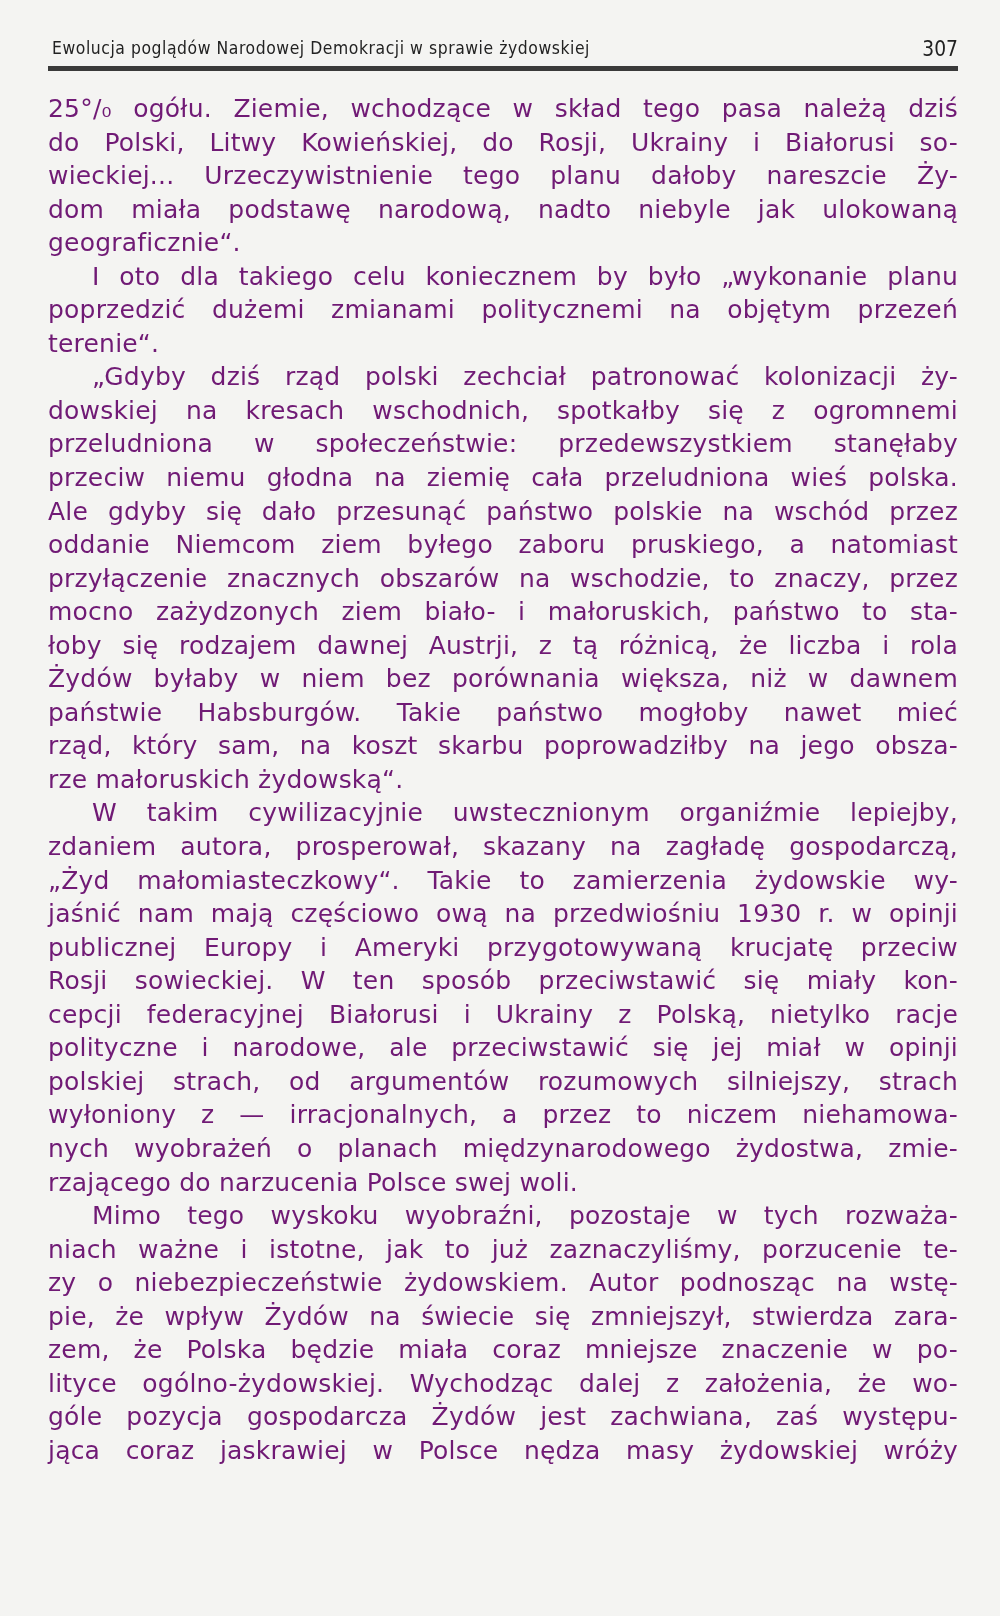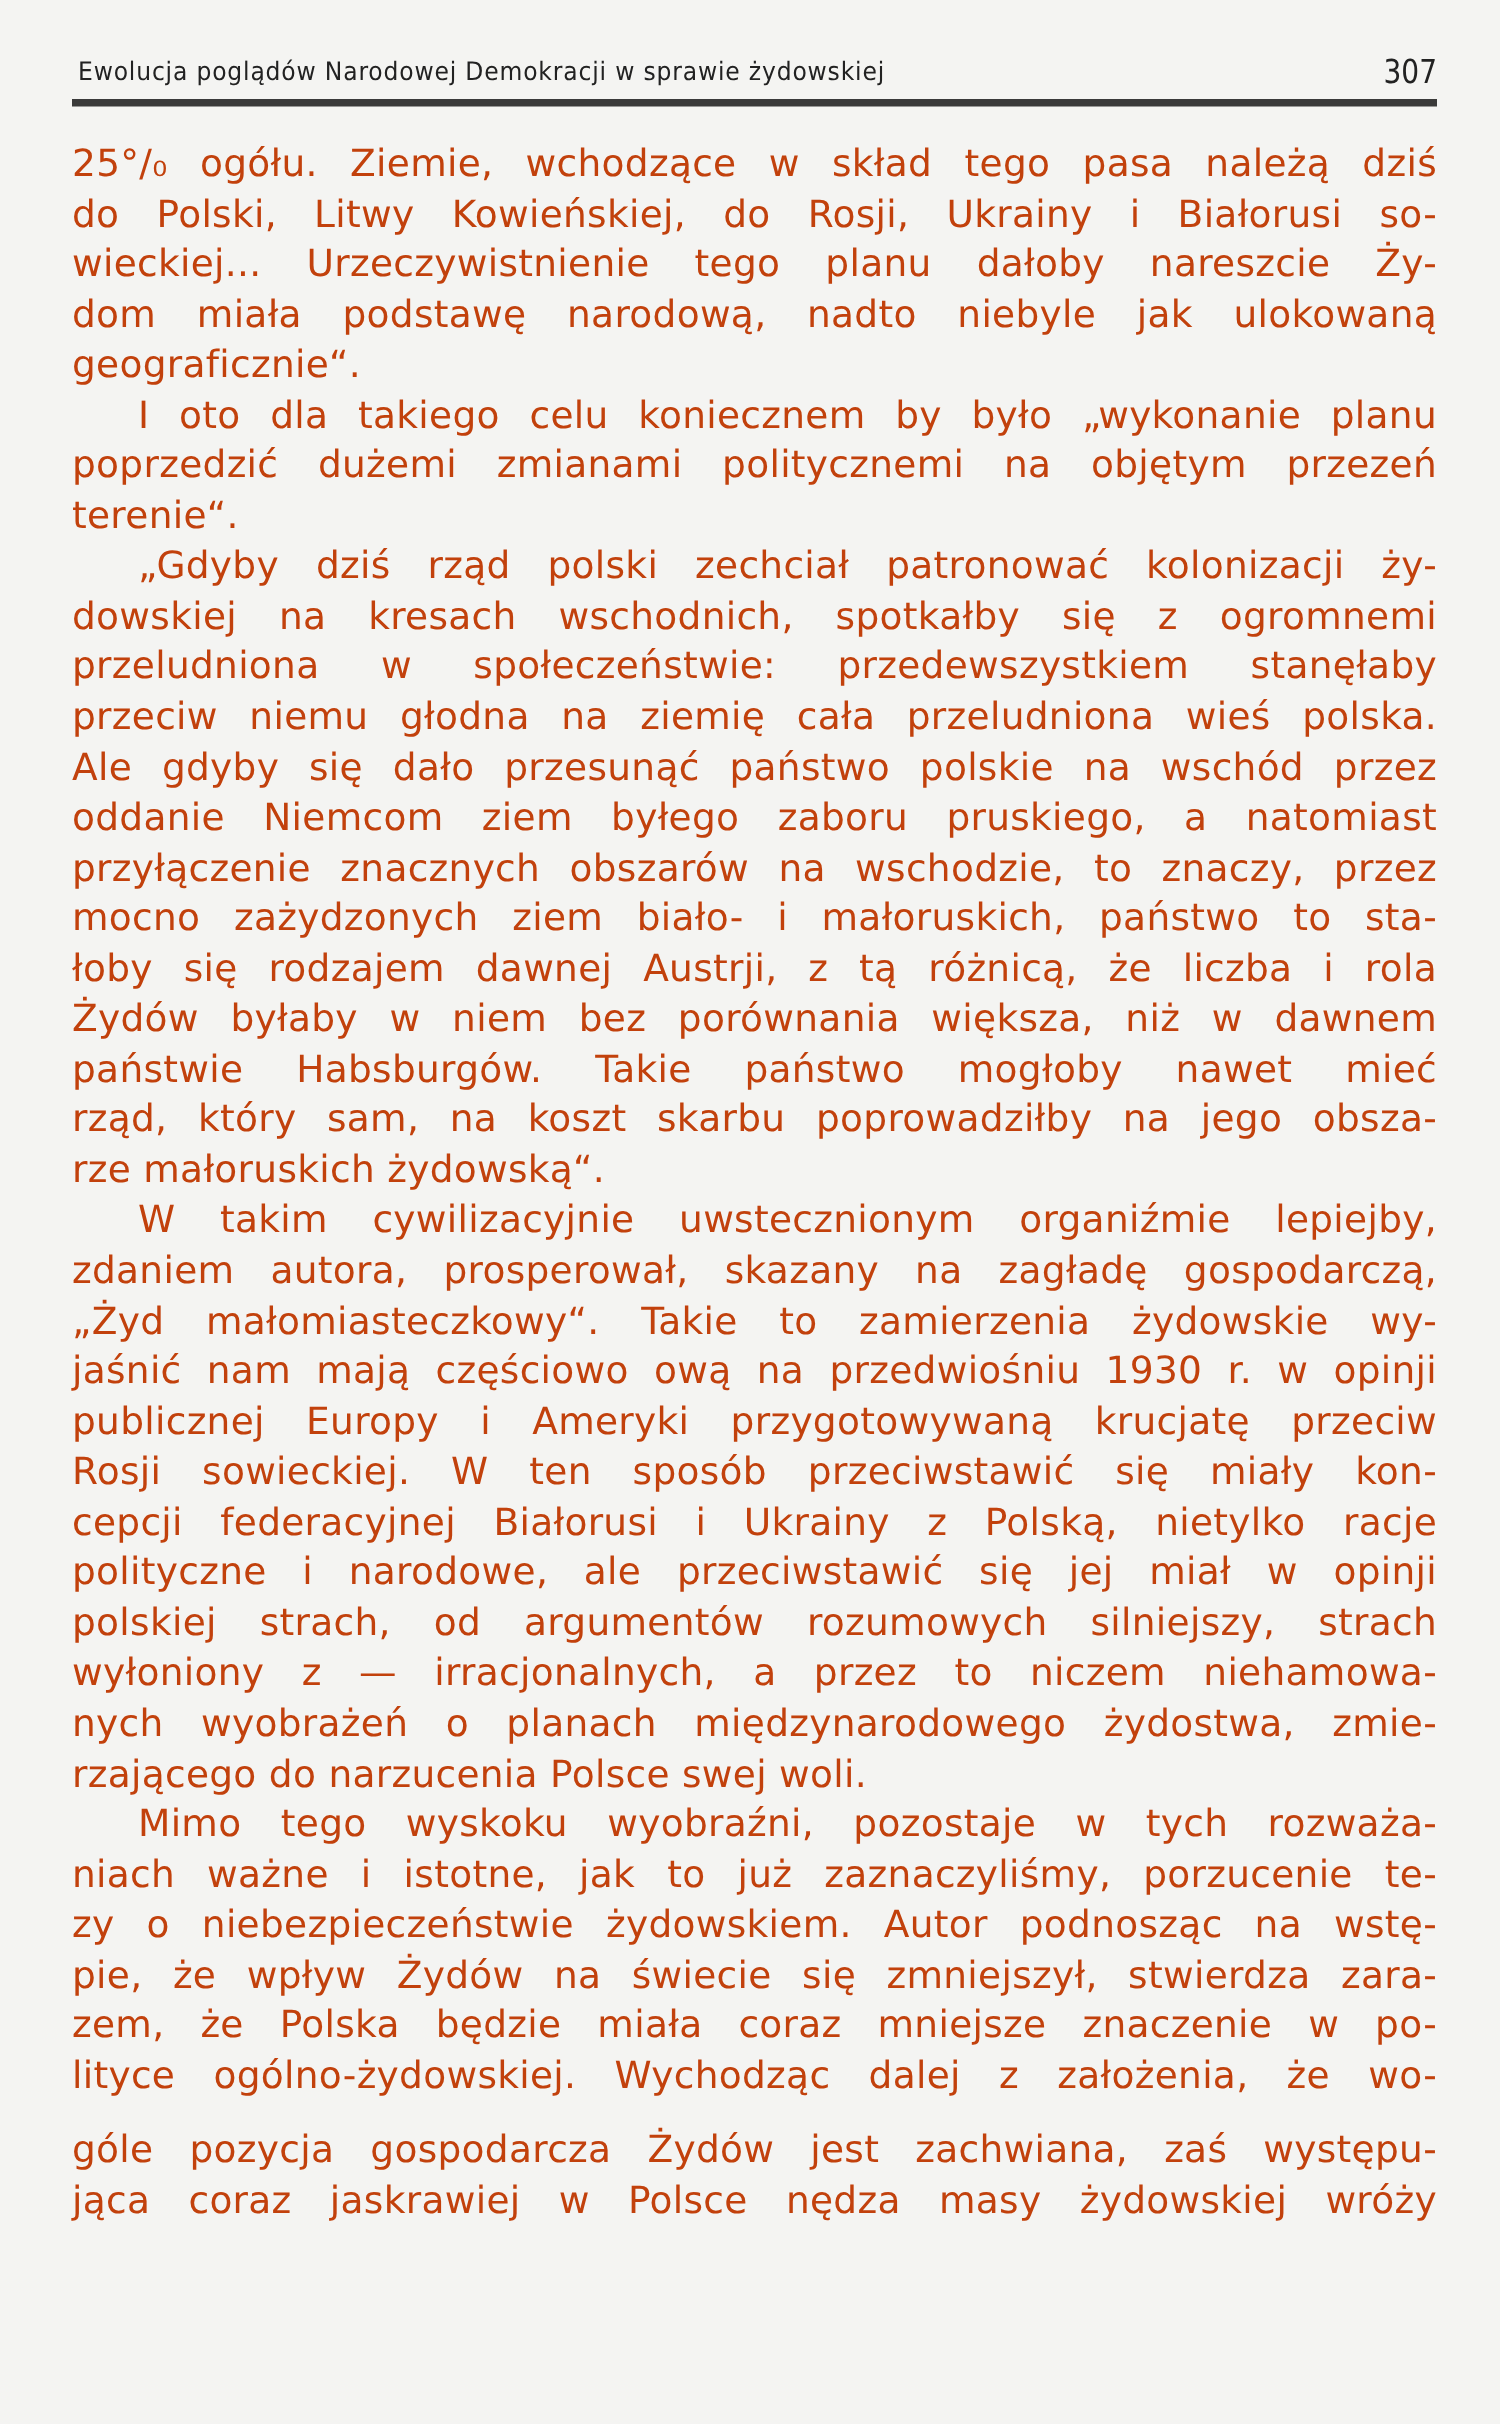--- a/index.html
+++ b/index.html
@@ -65,21 +65,21 @@
     }
     .line {
       display: block;
       height: 33.55px;
       line-height: 33.55px;
       font-family: "DejaVu Sans", sans-serif;
       font-size: 25px;
       white-space: nowrap;
       text-align: justify;
       text-align-last: justify;
-      color: #c2410c;
+      color: #701a75;
       letter-spacing: 0.2px;
     }
     .line.last {
       text-align-last: left;
     }
     .line.indent {
       padding-left: 44px;
     }
   </style>
 </head>
@@ -125,16 +125,16 @@
     <span class="line" style="display: block;">polskiej strach, od argumentów rozumowych silniejszy, strach</span>
     <span class="line" style="display: block;">wyłoniony z — irracjonalnych, a przez to niczem niehamowa-</span>
     <span class="line" style="display: block;">nych wyobrażeń o planach międzynarodowego żydostwa, zmie-</span>
     <span class="line last" style="display: block;">rzającego do narzucenia Polsce swej woli.</span>
     <span class="line indent" style="display: block;">Mimo tego wyskoku wyobraźni, pozostaje w tych rozważa-</span>
     <span class="line" style="display: block;">niach ważne i istotne, jak to już zaznaczyliśmy, porzucenie te-</span>
     <span class="line" style="display: block;">zy o niebezpieczeństwie żydowskiem. Autor podnosząc na wstę-</span>
     <span class="line" style="display: block;">pie, że wpływ Żydów na świecie się zmniejszył, stwierdza zara-</span>
     <span class="line" style="display: block;">zem, że Polska będzie miała coraz mniejsze znaczenie w po-</span>
     <span class="line" style="display: block;">lityce ogólno-żydowskiej. Wychodząc dalej z założenia, że wo-</span>
-    <span class="line" style="display: block; margin-top: 16px;">góle pozycja gospodarcza Żydów jest zachwiana, zaś występu-</span>
+    <span class="line" style="display: block;">góle pozycja gospodarcza Żydów jest zachwiana, zaś występu-</span>
     <span class="line" style="display: block;">jąca coraz jaskrawiej w Polsce nędza masy żydowskiej wróży</span>
   </div>
 </div>
 
 </body></html>

